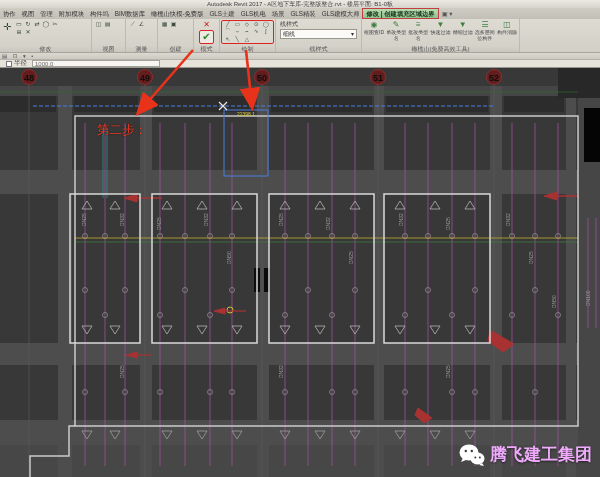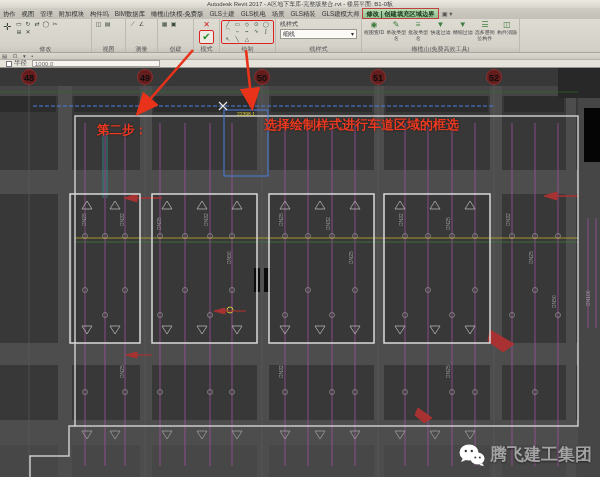--- a/index.html
+++ b/index.html
@@ -57,28 +57,28 @@
   .optionsbar { position:absolute; top:60px; left:0; width:600px; height:8px;
     background:#e6e3db; border-bottom:1px solid #979790; display:flex; align-items:center;
     font-size:6.5px; color:#444; padding-left:6px; }
   .cb { width:6px; height:6px; background:#fff; border:1px solid #777; margin-right:2px; }
   .radius-field { width:128px; height:7px; margin-left:5px; background:#f6f5f1;
     border:1px solid #a5a29a; font-size:6px; line-height:6px; color:#666; padding:0 2px;
     font-family:"Liberation Sans","DejaVu Sans",sans-serif; }
 
   
   .canvas { position:absolute; top:68px; left:0; width:600px; height:409px; background:#383838; }
-  .annot { position:absolute; color:#ee3a20; font-weight:bold; white-space:nowrap;
+  .annot { position:absolute; color:#ee3a20; font-weight:normal; white-space:nowrap;
     text-shadow:0 0 2px rgba(0,0,0,.65); z-index:6; }
   .annot div { line-height:18px; }
   #annot-step2 { left:97px; top:121px; font-size:12.5px; }
   #annot-step1 { left:264px; top:116px; font-size:13px; }
 
   .watermark { position:absolute; right:8px; bottom:11px; display:flex; align-items:center; z-index:6; }
-  .watermark .wm-text { color:#a3a3a3; font-size:17px; font-weight:bold; margin-left:5px;
+  .watermark .wm-text { color:#f0abfc; font-size:17px; font-weight:bold; margin-left:5px;
     text-shadow:0 1px 2px rgba(0,0,0,.5); }
 
   #arrow-overlay { position:absolute; top:0; left:0; z-index:7; pointer-events:none; }
 </style>
 </head>
 <body>
 
 <div class="titlebar">Autodesk Revit 2017 -   A区地下车库-完整版整合.rvt - 楼层平面: B1-0板</div>
 
 <div class="tabrow">
@@ -403,21 +403,20 @@
           <text x="494" y="12.5" fill="#0e0e0e">52</text>
         </g>
     </g>
   </svg>
 </div>
 
 <div class="annot" id="annot-step2">
   <div>第二步：</div>
 </div>
 <div class="annot" id="annot-step1">
-  <div>选择绘制样式进行车道区域的框选</div>
 </div>
 
 <div class="watermark">
   <svg width="26" height="22" viewBox="0 0 26 22">
     <ellipse cx="10" cy="8.5" rx="9.5" ry="8" fill="#fff"></ellipse>
     <path d="M4 14 l-2 4 l5 -2 z" fill="#fff"></path>
     <ellipse cx="18.5" cy="14.5" rx="7" ry="6" fill="#fff"></ellipse>
     <path d="M23 19 l2 3 l-5 -1 z" fill="#fff"></path>
     <circle cx="6.8" cy="7" r="1.2" fill="#3c3c3c"></circle>
     <circle cx="12.8" cy="7" r="1.2" fill="#3c3c3c"></circle>

